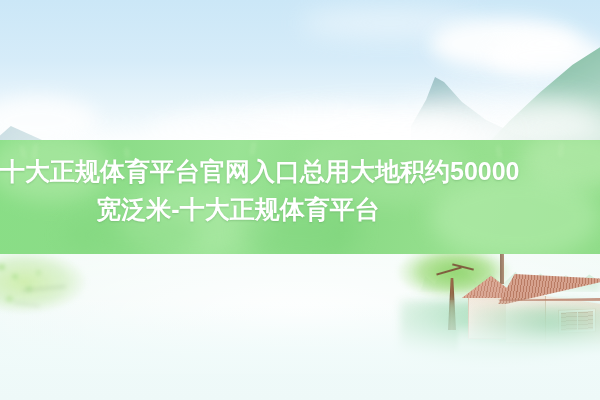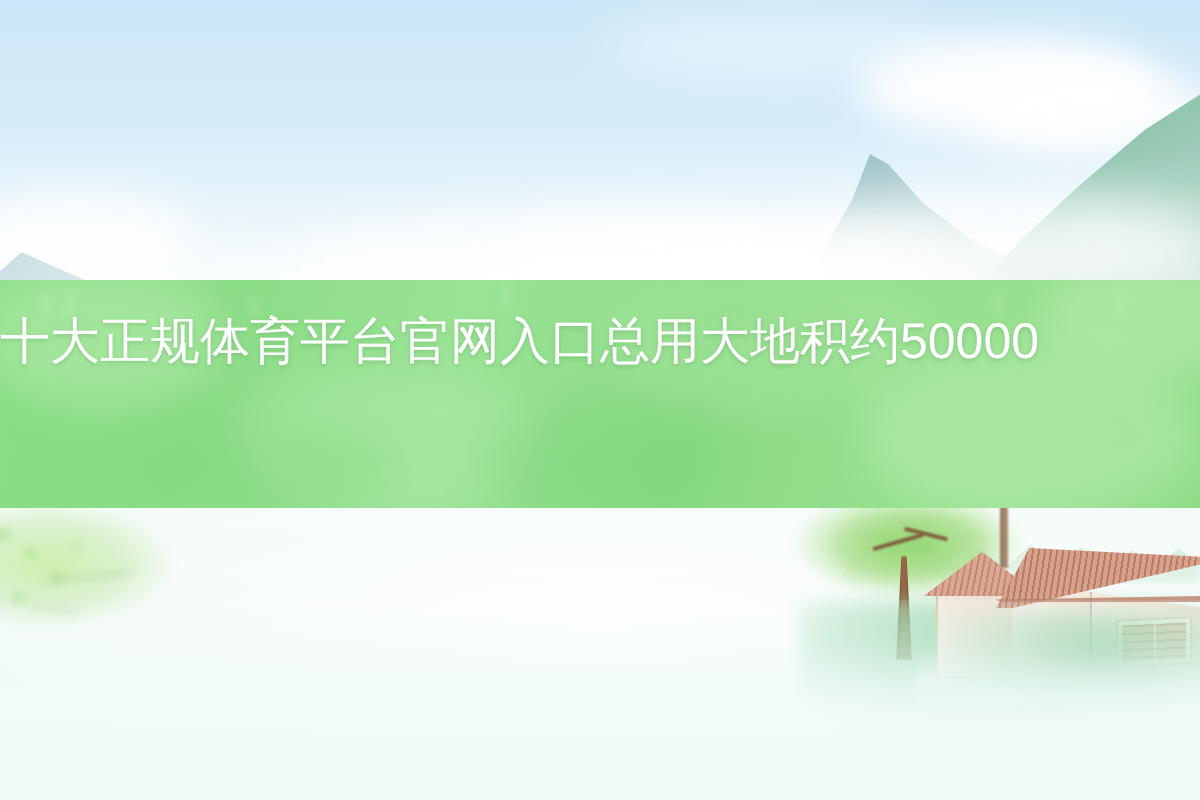--- a/index.html
+++ b/index.html
@@ -199,21 +199,21 @@
   }
   .h-fade{
     position:absolute;left:-4px;top:52px;width:150px;height:28px;
     background:linear-gradient(to bottom,rgba(232,246,238,0),rgba(224,243,232,.7) 55%,rgba(226,244,236,.95));
     filter:blur(2px);
   }
 
   
   .headline{
     position:absolute;left:0;top:152px;width:476px;
-    text-align:center;color:#ffffff;font-weight:normal;
+    text-align:center;color:#ffffff;font-weight:bold;
     font-size:25px;line-height:38px;letter-spacing:0px;
     text-shadow:0 1px 2px rgba(90,150,90,.35);
   }
   .headline .ln{display:block;white-space:nowrap;}
   .ln2{font-size:25px;}
 </style>
 </head>
 <body>
 
 <div id="stage">
@@ -290,15 +290,16 @@
     <div class="grassfleck" style="left:22px;top:6px;width:2px;height:12px;transform:rotate(-12deg);"></div>
     <div class="grassfleck" style="left:34px;top:4px;width:2px;height:15px;transform:rotate(9deg);"></div>
     <div class="grassfleck" style="left:126px;top:8px;width:2px;height:10px;transform:rotate(-7deg);"></div>
     <div class="grassfleck" style="left:252px;top:2px;width:2px;height:13px;transform:rotate(11deg);"></div>
     <div class="grassfleck" style="left:498px;top:6px;width:2px;height:12px;transform:rotate(-9deg);"></div>
     <div class="grassfleck" style="left:560px;top:3px;width:2px;height:14px;transform:rotate(6deg);"></div>
   </div>
 
   <div class="headline">
     <span class="ln ln1">十大正规体育平台官网入口总用大地积约50000</span>
+    <span class="ln ln2">宽泛米-十大正规体育平台</span>
   </div>
 
 </div>
 
 </body></html>

